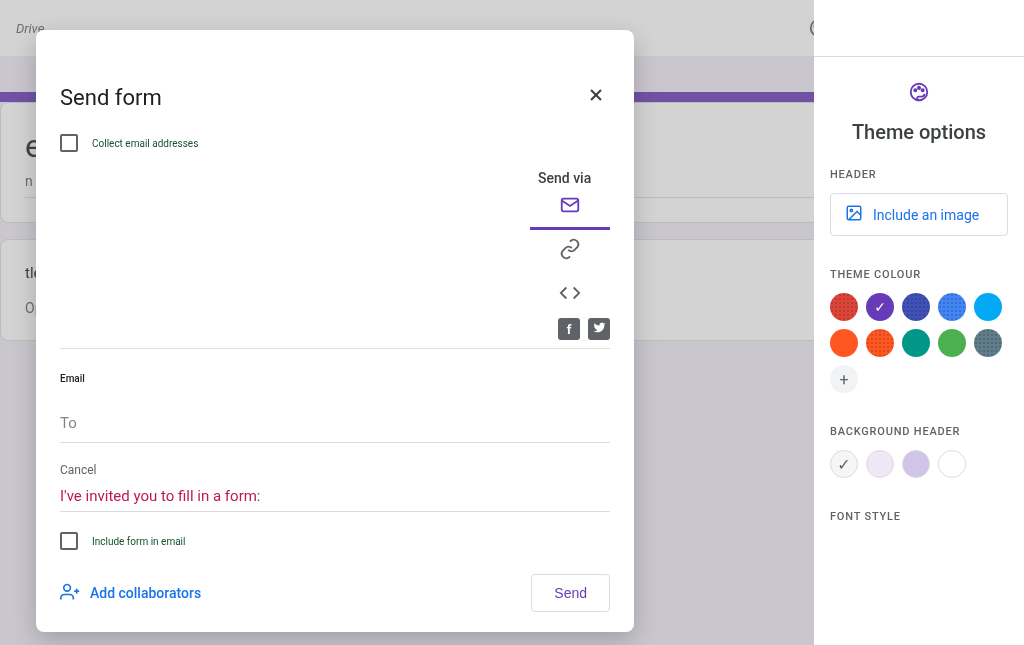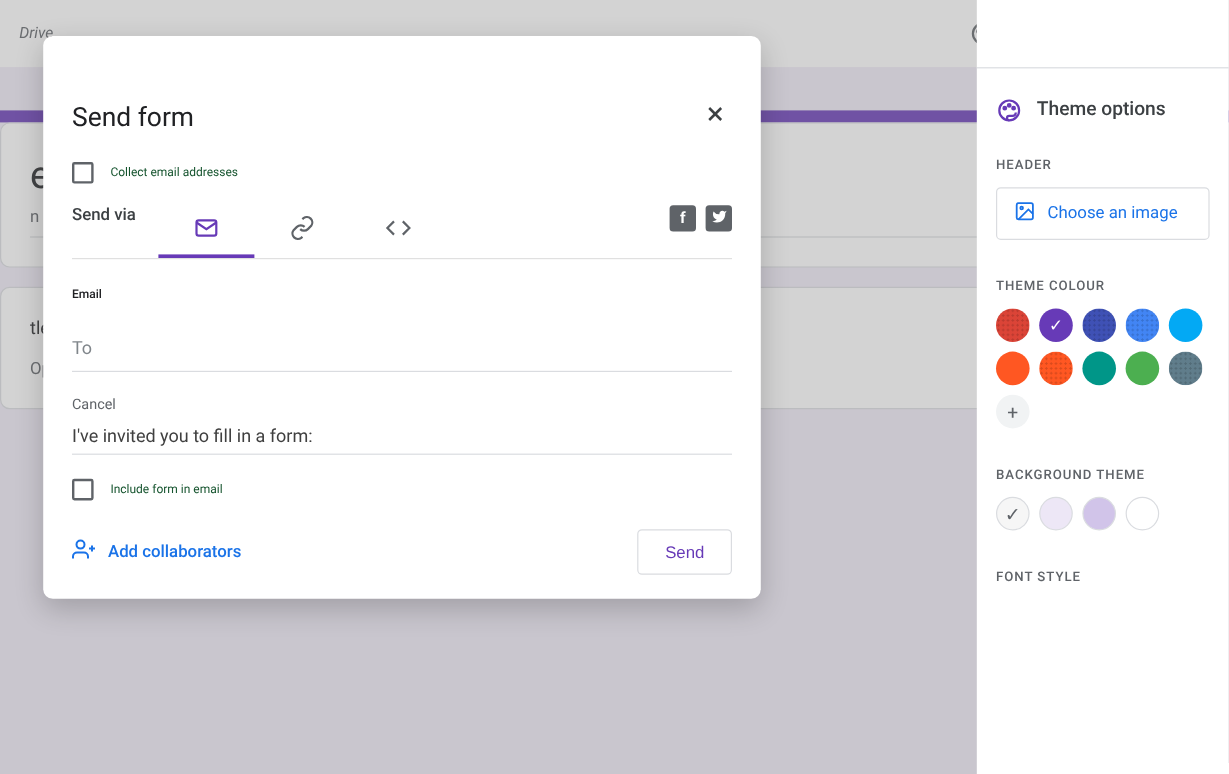--- a/index.html
+++ b/index.html
@@ -89,26 +89,27 @@
     }
     .bg-question-card {
       background: #fff;
       border-radius: 8px;
       margin: 0 60px 0 0;
       padding: 24px;
       border: 1px solid #dadce0;
     }
     .bg-sidebar-title {
       display: flex;
-      align-items: flex-start;
+      align-items: center;
       gap: 12px;
-      font-size: 16px;
+      font-size: 20px;
       color: #3c4043;
       margin-bottom: 24px;
       font-weight: 500;
+      flex-direction: column;
     }
     .bg-sidebar-section-label {
       font-size: 11px;
       letter-spacing: 0.8px;
       color: #5f6368;
       margin-bottom: 12px;
       font-weight: 500;
     }
     .bg-choose-image {
       border: 1px solid #dadce0;
@@ -215,22 +216,23 @@
       border: 2px solid #5f6368;
       border-radius: 2px;
       cursor: pointer;
     }
     .checkbox-label {
       font-size: 10px;
       color: #14532d;
     }
     .tabs-row {
       display: flex;
-      align-items: flex-start;
+      align-items: flex-end;
       border-bottom: 1px solid #e0e0e0;
+      flex-direction: column;
     }
     .send-via-label {
       font-size: 14px;
       color: #3c4043;
       font-weight: 500;
       width: 72px;
     }
     .tab {
       width: 80px;
       height: 44px;
@@ -278,21 +280,21 @@
       color: #5f6368;
       display: block;
       margin-bottom: 4px;
     }
     .field-input {
       width: 100%;
       border: none;
       border-bottom: 1px solid #dadce0;
       padding: 6px 0;
       font-size: 15px;
-      color: #404040;
+      color: #be185d;
       outline: none;
       font-family: inherit;
     }
     .field-input::placeholder {
       color: #80868b;
     }
     .field-input-to {
       font-size: 15px;
       padding: 10px 0;
     }
@@ -410,37 +412,37 @@
     </div>
     <div class="bg-sidebar-section-label">HEADER</div>
     <div class="bg-choose-image">
       <span>
         <svg width="18" height="18" viewBox="0 0 24 24" fill="none" stroke="currentColor" stroke-width="2">
             <rect x="3" y="3" width="18" height="18" rx="2"></rect>
             <circle cx="8.5" cy="8.5" r="1.5"></circle>
             <path d="M21 15l-5-5L5 21"></path>
           </svg>
       </span>
-      <span>Choose an image</span>
+      <span>Include an image</span>
     </div>
     <div class="bg-sidebar-section-label">THEME COLOUR</div>
     <div class="bg-swatches">
       <div class="bg-swatch" style="background:#db4437;background-image:radial-gradient(circle,rgba(0,0,0,.15) 1px,transparent 1px);background-size:4px 4px;"></div>
       <div class="bg-swatch bg-swatch-checked" style="background:#673ab7;"></div>
       <div class="bg-swatch" style="background:#3f51b5;background-image:radial-gradient(circle,rgba(0,0,0,.15) 1px,transparent 1px);background-size:4px 4px;"></div>
       <div class="bg-swatch" style="background:#4285f4;background-image:radial-gradient(circle,rgba(0,0,0,.15) 1px,transparent 1px);background-size:4px 4px;"></div>
       <div class="bg-swatch" style="background:#03a9f4;"></div>
       <div class="bg-swatch" style="background:#ff5722;"></div>
       <div class="bg-swatch" style="background:#ff5722;background-image:radial-gradient(circle,rgba(0,0,0,.15) 1px,transparent 1px);background-size:4px 4px;"></div>
       <div class="bg-swatch" style="background:#009688;"></div>
       <div class="bg-swatch" style="background:#4caf50;"></div>
       <div class="bg-swatch" style="background:#607d8b;background-image:radial-gradient(circle,rgba(0,0,0,.15) 1px,transparent 1px);background-size:4px 4px;"></div>
       <div class="bg-swatch bg-swatch-add">+</div>
     </div>
-    <div class="bg-sidebar-section-label">BACKGROUND THEME</div>
+    <div class="bg-sidebar-section-label">BACKGROUND HEADER</div>
     <div class="bg-bgcolor-row">
       <div class="bg-bgcolor-swatch" style="background:#f6f6f6;color:#5f6368;">✓</div>
       <div class="bg-bgcolor-swatch" style="background:#ede7f6;"></div>
       <div class="bg-bgcolor-swatch" style="background:#d1c4e9;"></div>
       <div class="bg-bgcolor-swatch" style="background:#ffffff;"></div>
     </div>
     <div class="bg-sidebar-section-label">FONT STYLE</div>
   </div>
 </div>
 

